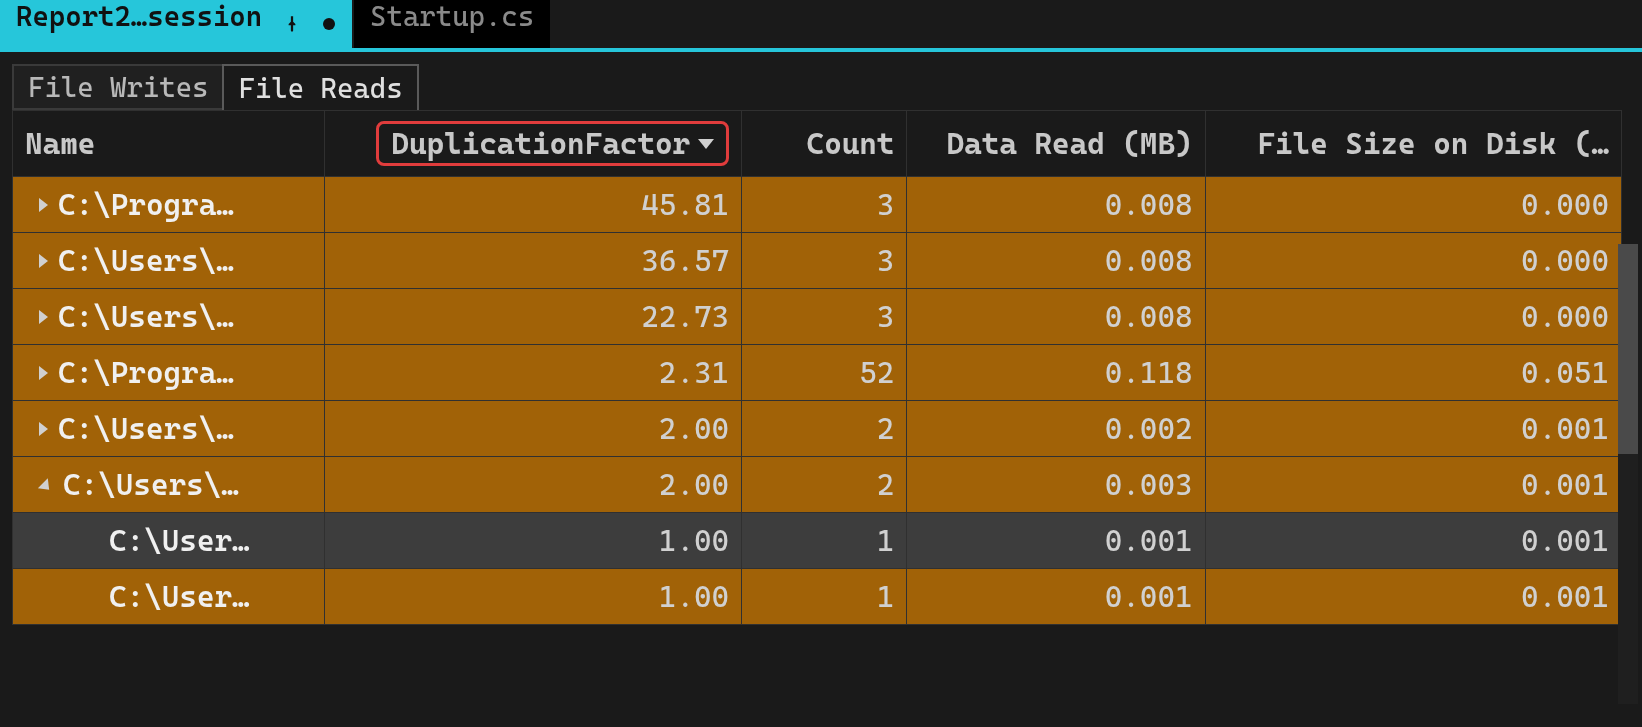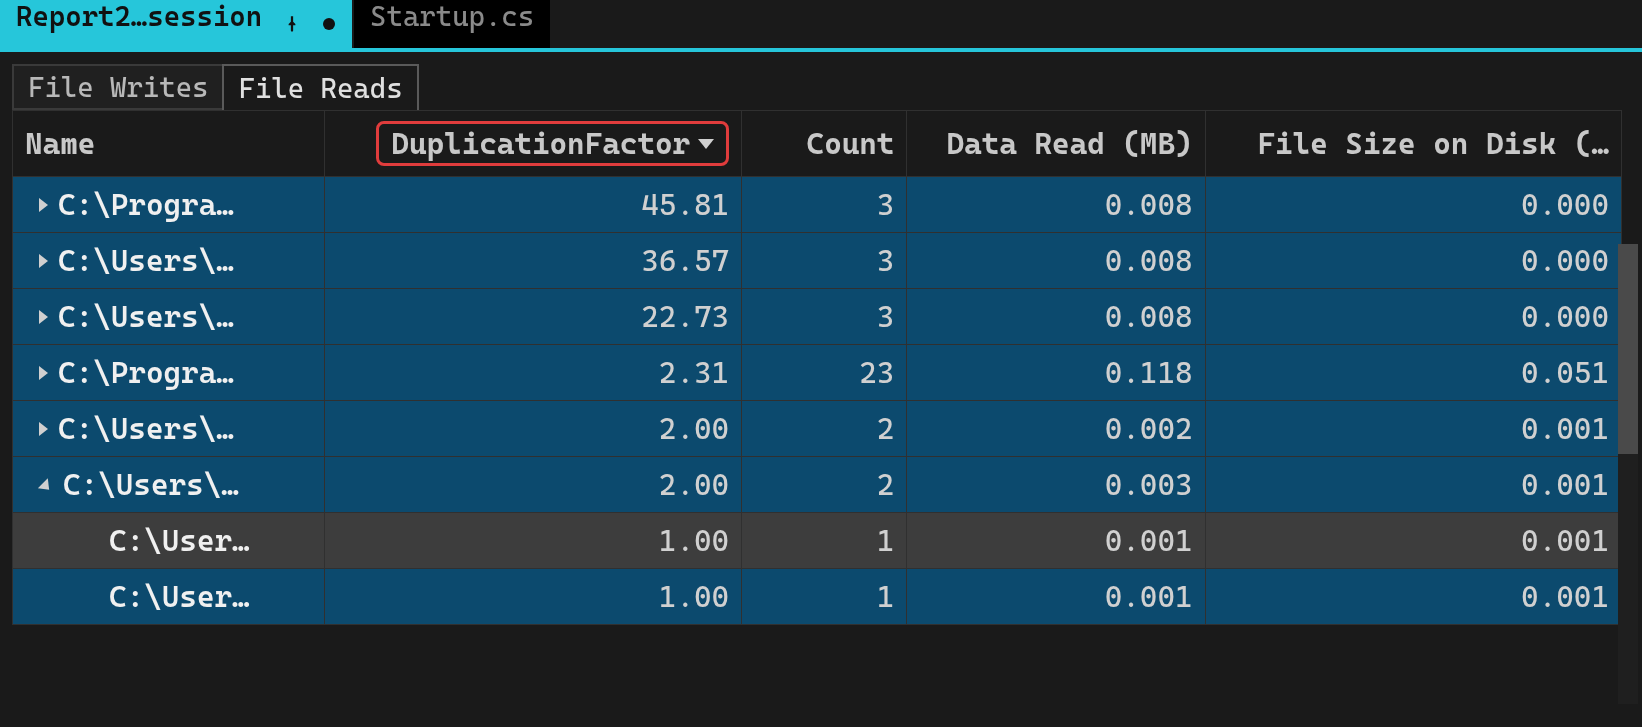--- a/index.html
+++ b/index.html
@@ -121,21 +121,21 @@
     border-radius:8px;
     padding: 2px 12px;
   }
   .sort-arrow {
     width:0;height:0;
     border-left:8px solid transparent;
     border-right:8px solid transparent;
     border-top:10px solid #d0d0d0;
     margin-left:4px;
   }
-  .grid tbody tr { background:#0c4a6e; }
+  .grid tbody tr { background:#a16207; }
   .grid tbody tr.selected td { background:#3d3d3d; }
   .name-cell {
     display:flex;
     align-items:center;
     gap:10px;
     font-weight:600;
     color:#f0f0f0;
   }
   .indent1 { padding-left: 14px; }
   .indent2 { padding-left: 84px; text-align: center; }
@@ -273,21 +273,21 @@
           <td class="num">0.000</td>
         </tr>
         <tr>
           <td>
             <div class="name-cell indent1">
               <span class="tree-glyph tree-collapsed"></span>
               <span>C:\Progra…</span>
             </div>
           </td>
           <td class="num">2.31</td>
-          <td class="num">23</td>
+          <td class="num">52</td>
           <td class="num">0.118</td>
           <td class="num">0.051</td>
         </tr>
         <tr>
           <td>
             <div class="name-cell indent1">
               <span class="tree-glyph tree-collapsed"></span>
               <span>C:\Users\…</span>
             </div>
           </td>

